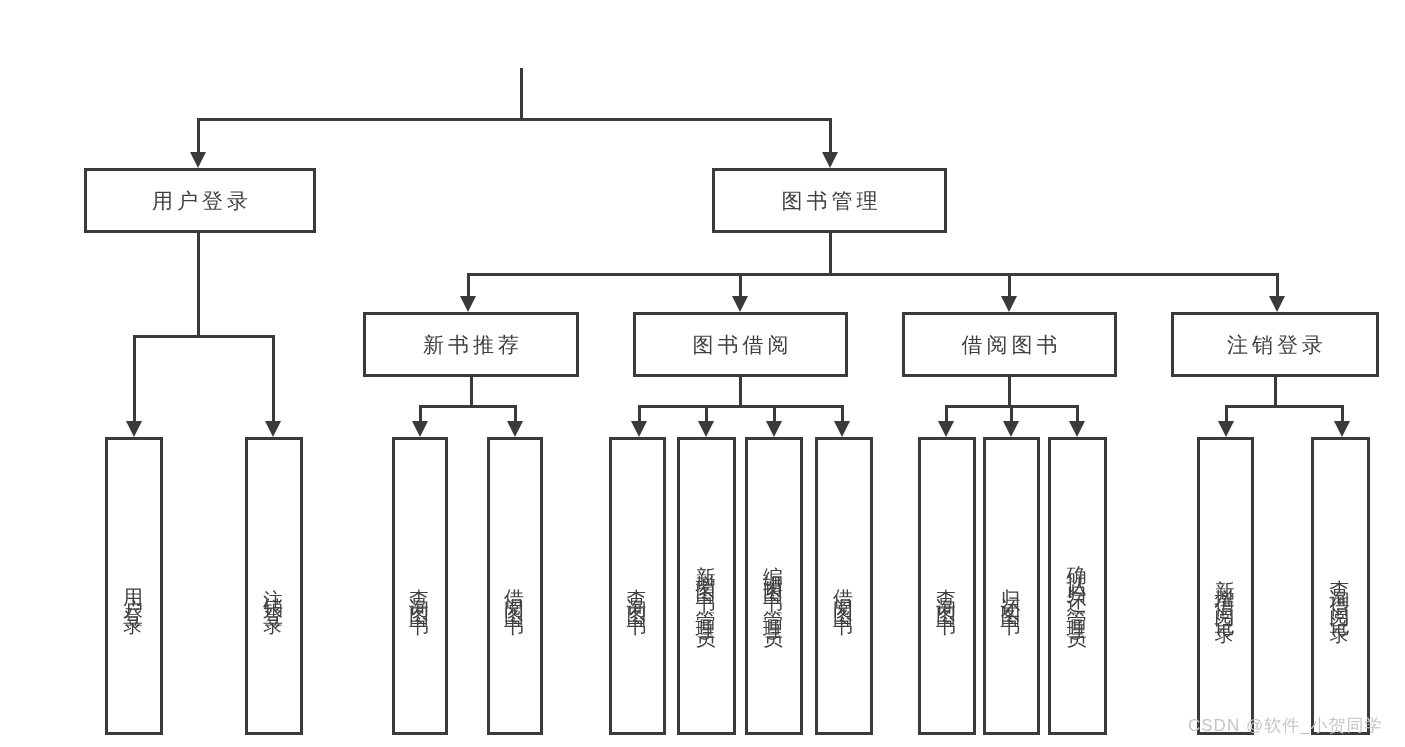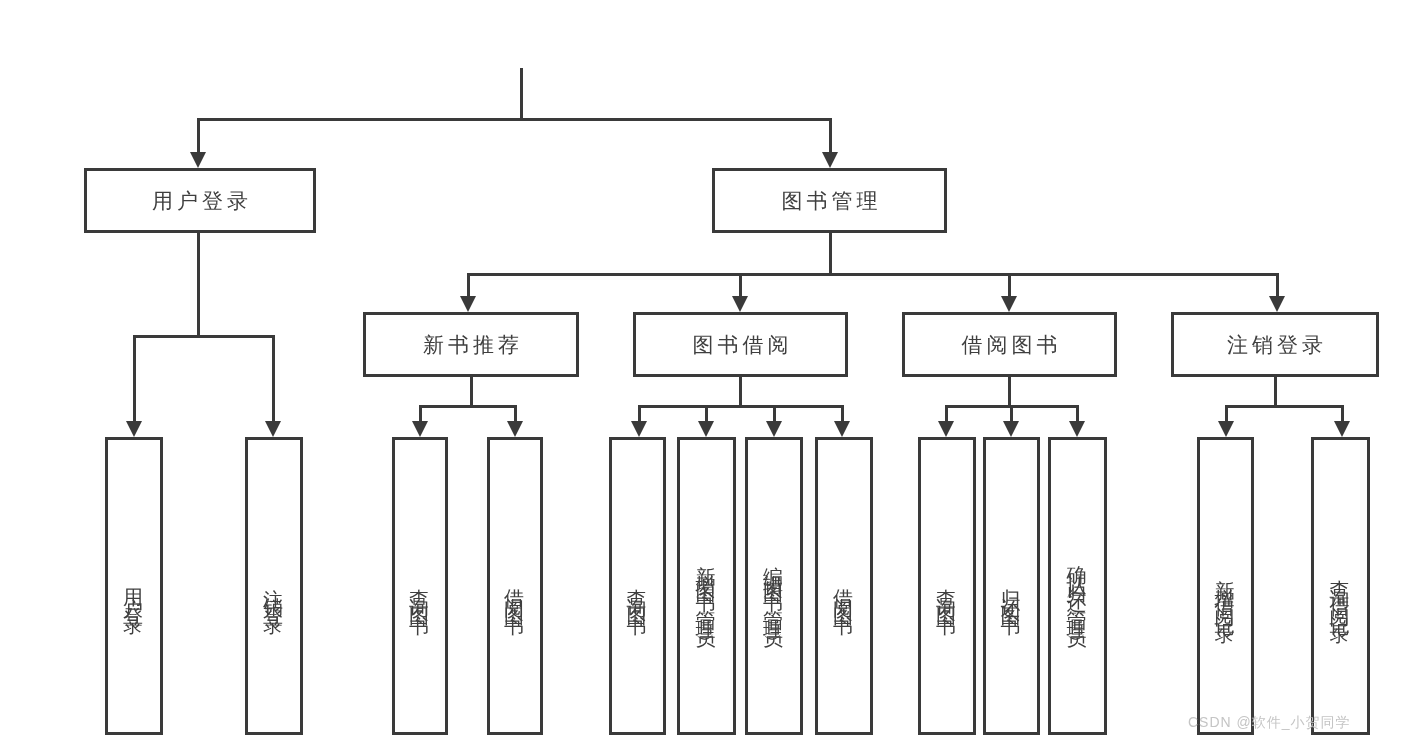--- a/index.html
+++ b/index.html
@@ -46,21 +46,21 @@
     position: absolute;
     width: 0; height: 0;
     border-left: 8px solid transparent;
     border-right: 8px solid transparent;
     border-top: 16px solid #3a3a3a;
   }
 
   .watermark {
     position: absolute;
     left: 1188px; top: 714px;
-    font-size: 14px;
+    font-size: 17px;
     color: #c5c5c5;
     letter-spacing: 1px;
     white-space: nowrap;
   }
 </style>
 </head>
 <body>
 
 <div class="canvas">
 

